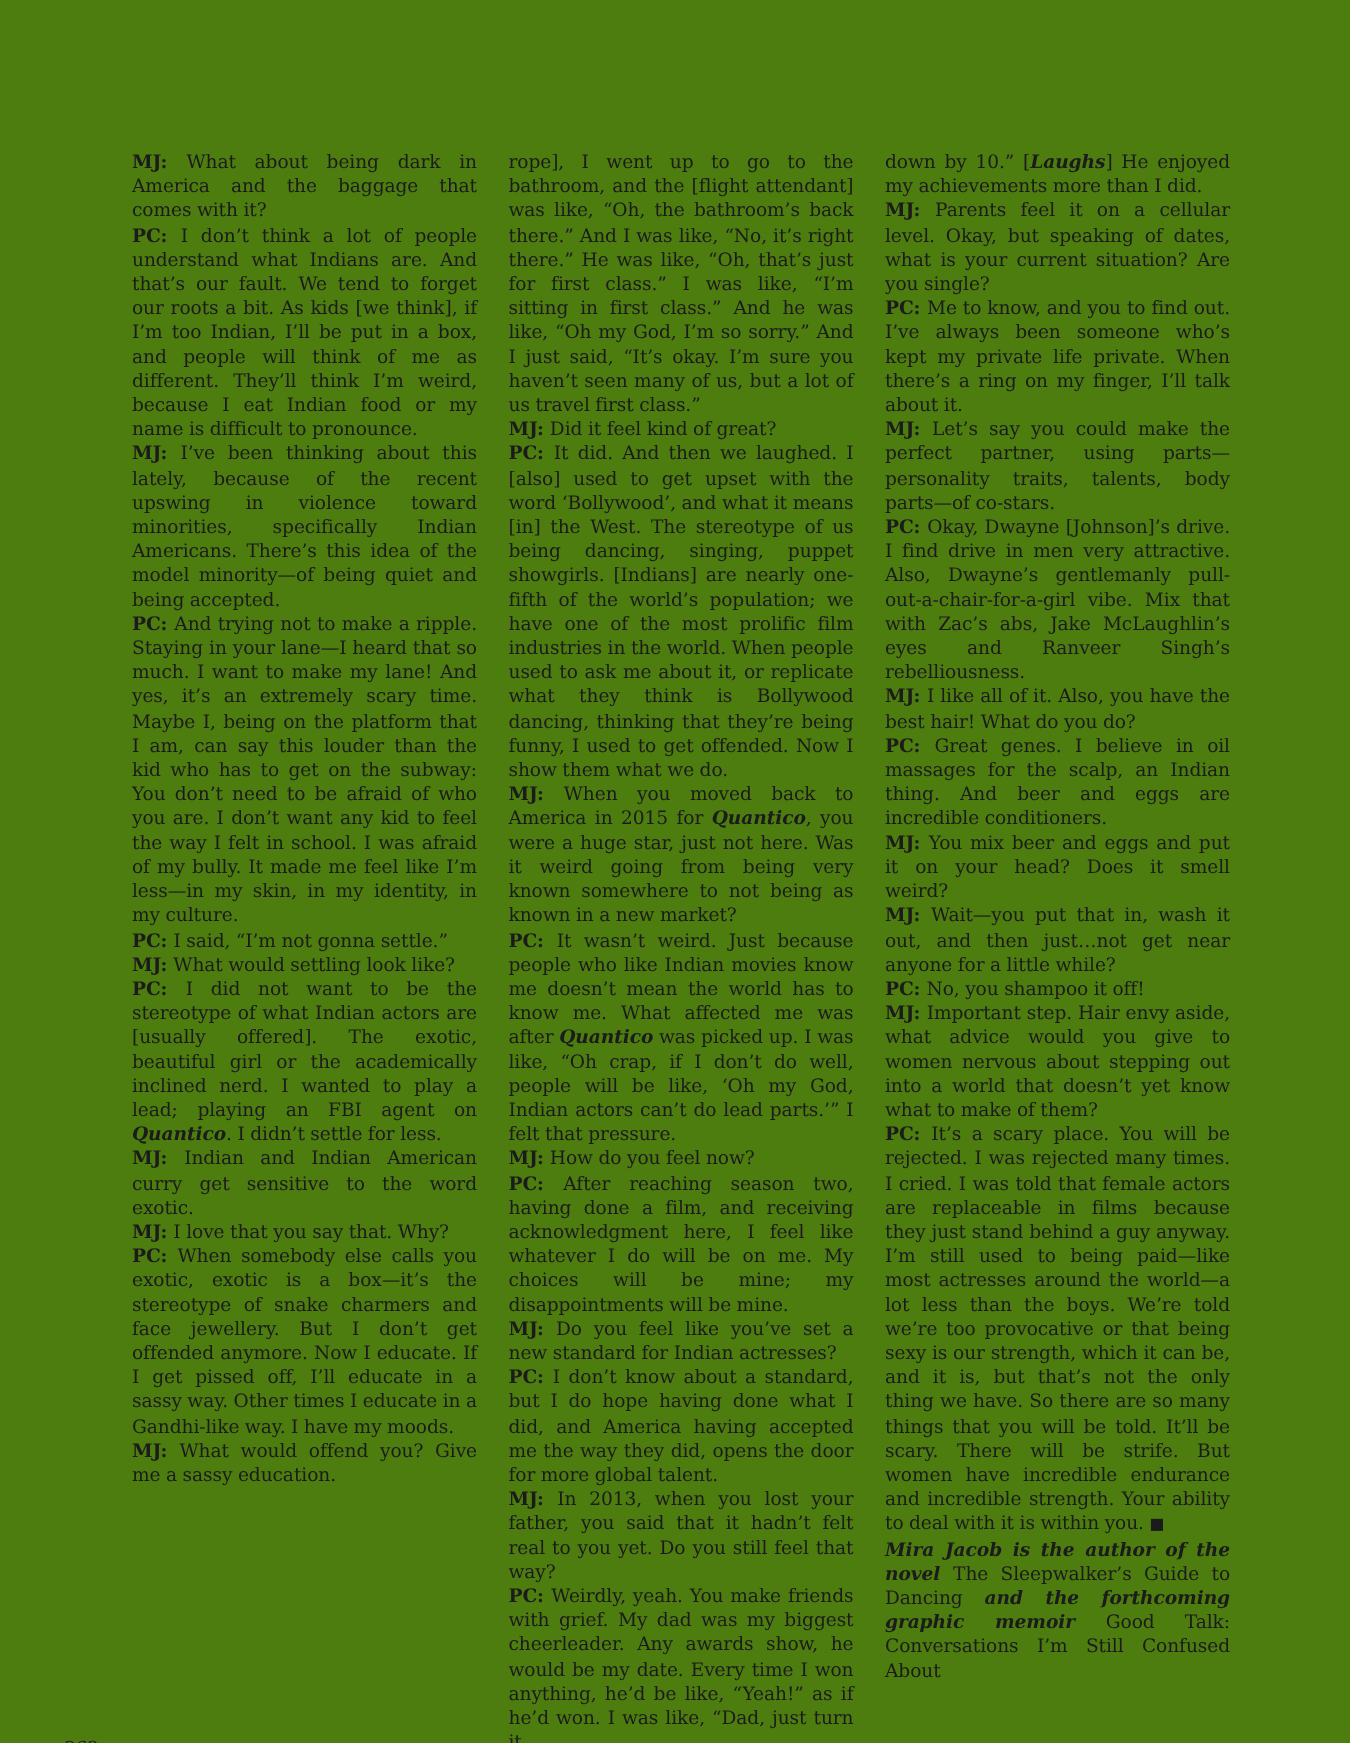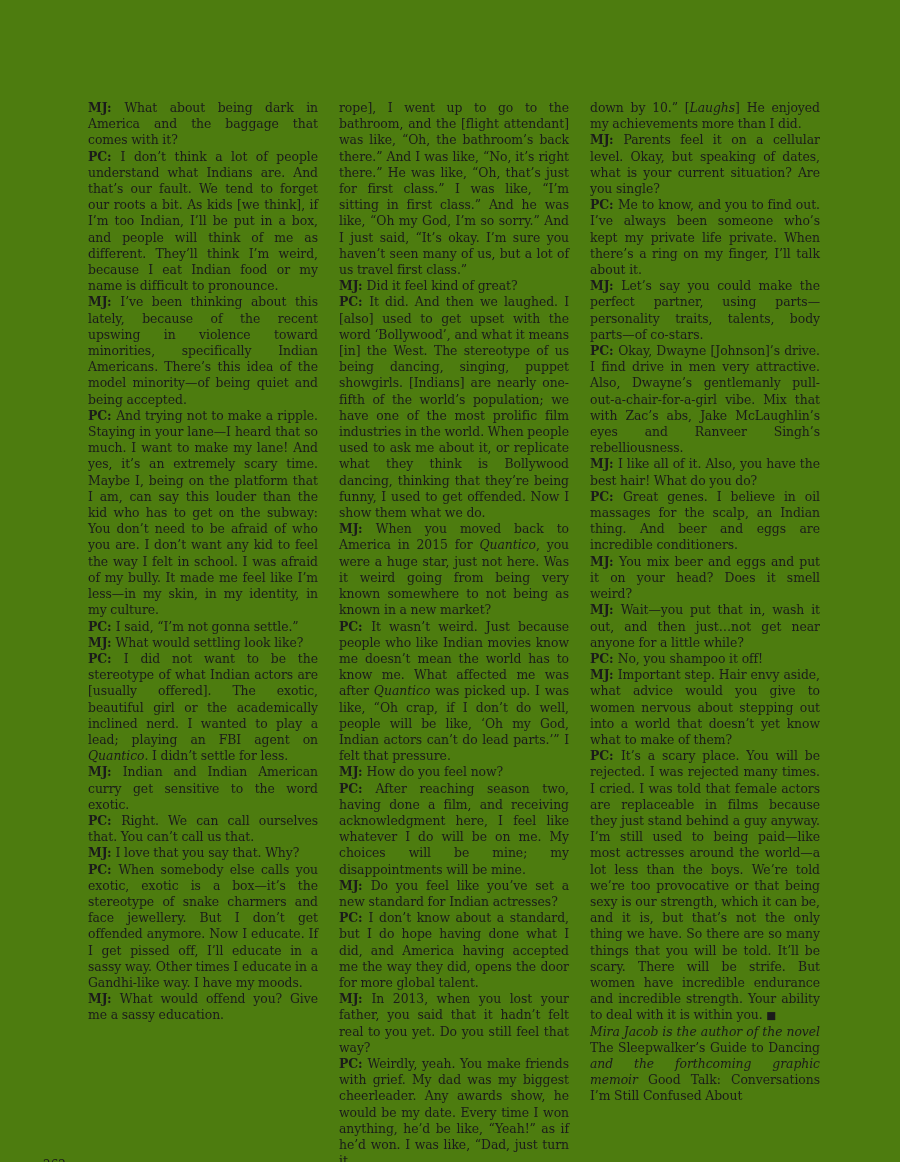--- a/index.html
+++ b/index.html
@@ -39,20 +39,21 @@
   }
   .column p {
     margin: 0;
     padding: 0;
   }
   .speaker {
     font-weight: 700;
   }
   .it {
     font-style: italic;
+    font-weight: bold;
   }
   .endmark {
     font-style: normal;
     font-size: 0.85em;
   }
   .folio {
     position: absolute;
     left: 43px;
     top: 1156px;
     font-size: 12px;
@@ -68,21 +69,20 @@
   <div class="columns">
     <div class="column">
         <p><span class="speaker">MJ: </span><span>What about being dark in America and the baggage that comes with it?</span></p>
         <p><span class="speaker">PC: </span><span>I don’t think a lot of people understand what Indians are. And that’s our fault. We tend to forget our roots a bit. As kids [we think], if I’m too Indian, I’ll be put in a box, and people will think of me as different. They’ll think I’m weird, because I eat Indian food or my name is difficult to pronounce.</span></p>
         <p><span class="speaker">MJ: </span><span>I’ve been thinking about this lately, because of the recent upswing in violence toward minorities, specifically Indian Americans. There’s this idea of the model minority—of being quiet and being accepted.</span></p>
         <p><span class="speaker">PC: </span><span>And trying not to make a ripple. Staying in your lane—I heard that so much. I want to make my lane! And yes, it’s an extremely scary time. Maybe I, being on the platform that I am, can say this louder than the kid who has to get on the subway: You don’t need to be afraid of who you are. I don’t want any kid to feel the way I felt in school. I was afraid of my bully. It made me feel like I’m less—in my skin, in my identity, in my culture.</span></p>
         <p><span class="speaker">PC: </span><span>I said, “I’m not gonna settle.”</span></p>
         <p><span class="speaker">MJ: </span><span>What would settling look like?</span></p>
         <p><span class="speaker">PC: </span><span>I did not want to be the stereotype of what Indian actors are [usually offered]. The exotic, beautiful girl or the academically inclined nerd. I wanted to play a lead; playing an FBI agent on </span><span class="it">Quantico</span><span>. I didn’t settle for less.</span></p>
         <p><span class="speaker">MJ: </span><span>Indian and Indian American curry get sensitive to the word exotic.</span></p>
-        <p><span class="speaker">PC: </span><span>Right. We can call ourselves that. You can’t call us that.</span></p>
         <p><span class="speaker">MJ: </span><span>I love that you say that. Why?</span></p>
         <p><span class="speaker">PC: </span><span>When somebody else calls you exotic, exotic is a box—it’s the stereotype of snake charmers and face jewellery. But I don’t get offended anymore. Now I educate. If I get pissed off, I’ll educate in a sassy way. Other times I educate in a Gandhi-like way. I have my moods.</span></p>
         <p><span class="speaker">MJ: </span><span>What would offend you? Give me a sassy education.</span></p>
       </div>
     <div class="column">
         <p><span>rope], I went up to go to the bathroom, and the [flight attendant] was like, “Oh, the bathroom’s back there.” And I was like, “No, it’s right there.” He was like, “Oh, that’s just for first class.” I was like, “I’m sitting in first class.” And he was like, “Oh my God, I’m so sorry.” And I just said, “It’s okay. I’m sure you haven’t seen many of us, but a lot of us travel first class.”</span></p>
         <p><span class="speaker">MJ: </span><span>Did it feel kind of great?</span></p>
         <p><span class="speaker">PC: </span><span>It did. And then we laughed. I [also] used to get upset with the word ‘Bollywood’, and what it means [in] the West. The stereotype of us being dancing, singing, puppet showgirls. [Indians] are nearly one-fifth of the world’s population; we have one of the most prolific film industries in the world. When people used to ask me about it, or replicate what they think is Bollywood dancing, thinking that they’re being funny, I used to get offended. Now I show them what we do.</span></p>
         <p><span class="speaker">MJ: </span><span>When you moved back to America in 2015 for </span><span class="it">Quantico</span><span>, you were a huge star, just not here. Was it weird going from being very known somewhere to not being as known in a new market?</span></p>
         <p><span class="speaker">PC: </span><span>It wasn’t weird. Just because people who like Indian movies know me doesn’t mean the world has to know me. What affected me was after </span><span class="it">Quantico</span><span> was picked up. I was like, “Oh crap, if I don’t do well, people will be like, ‘Oh my God, Indian actors can’t do lead parts.’” I felt that pressure.</span></p>

